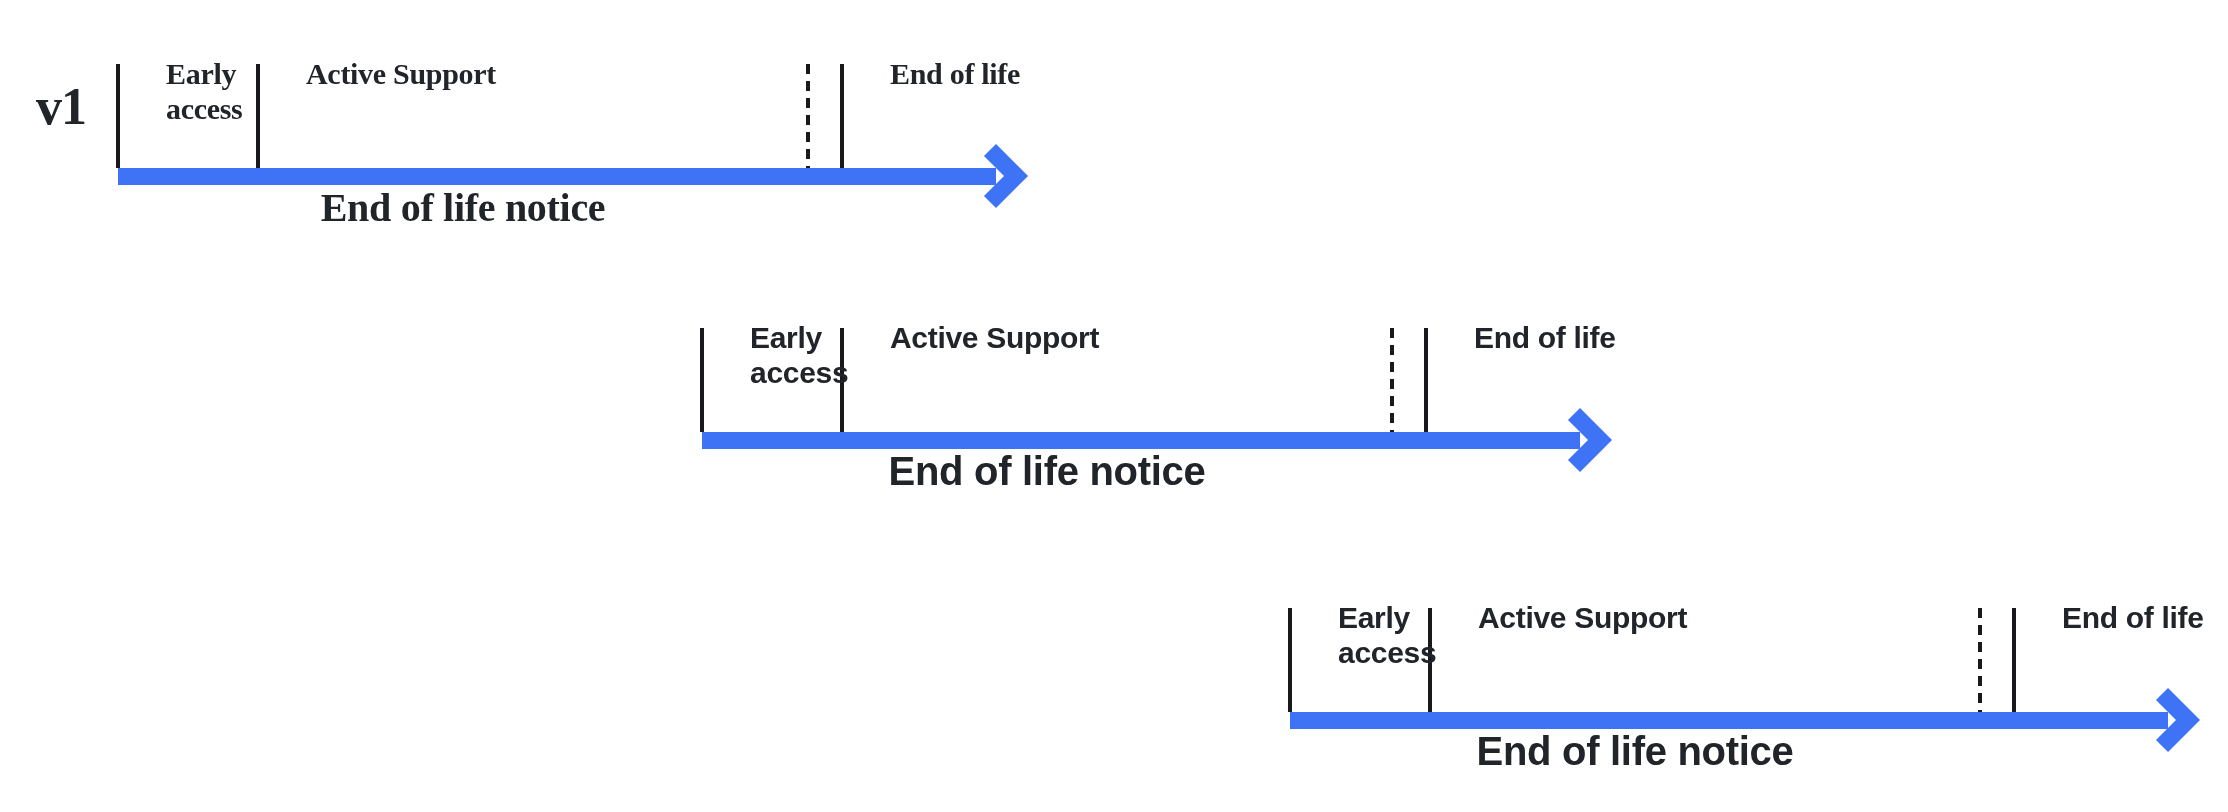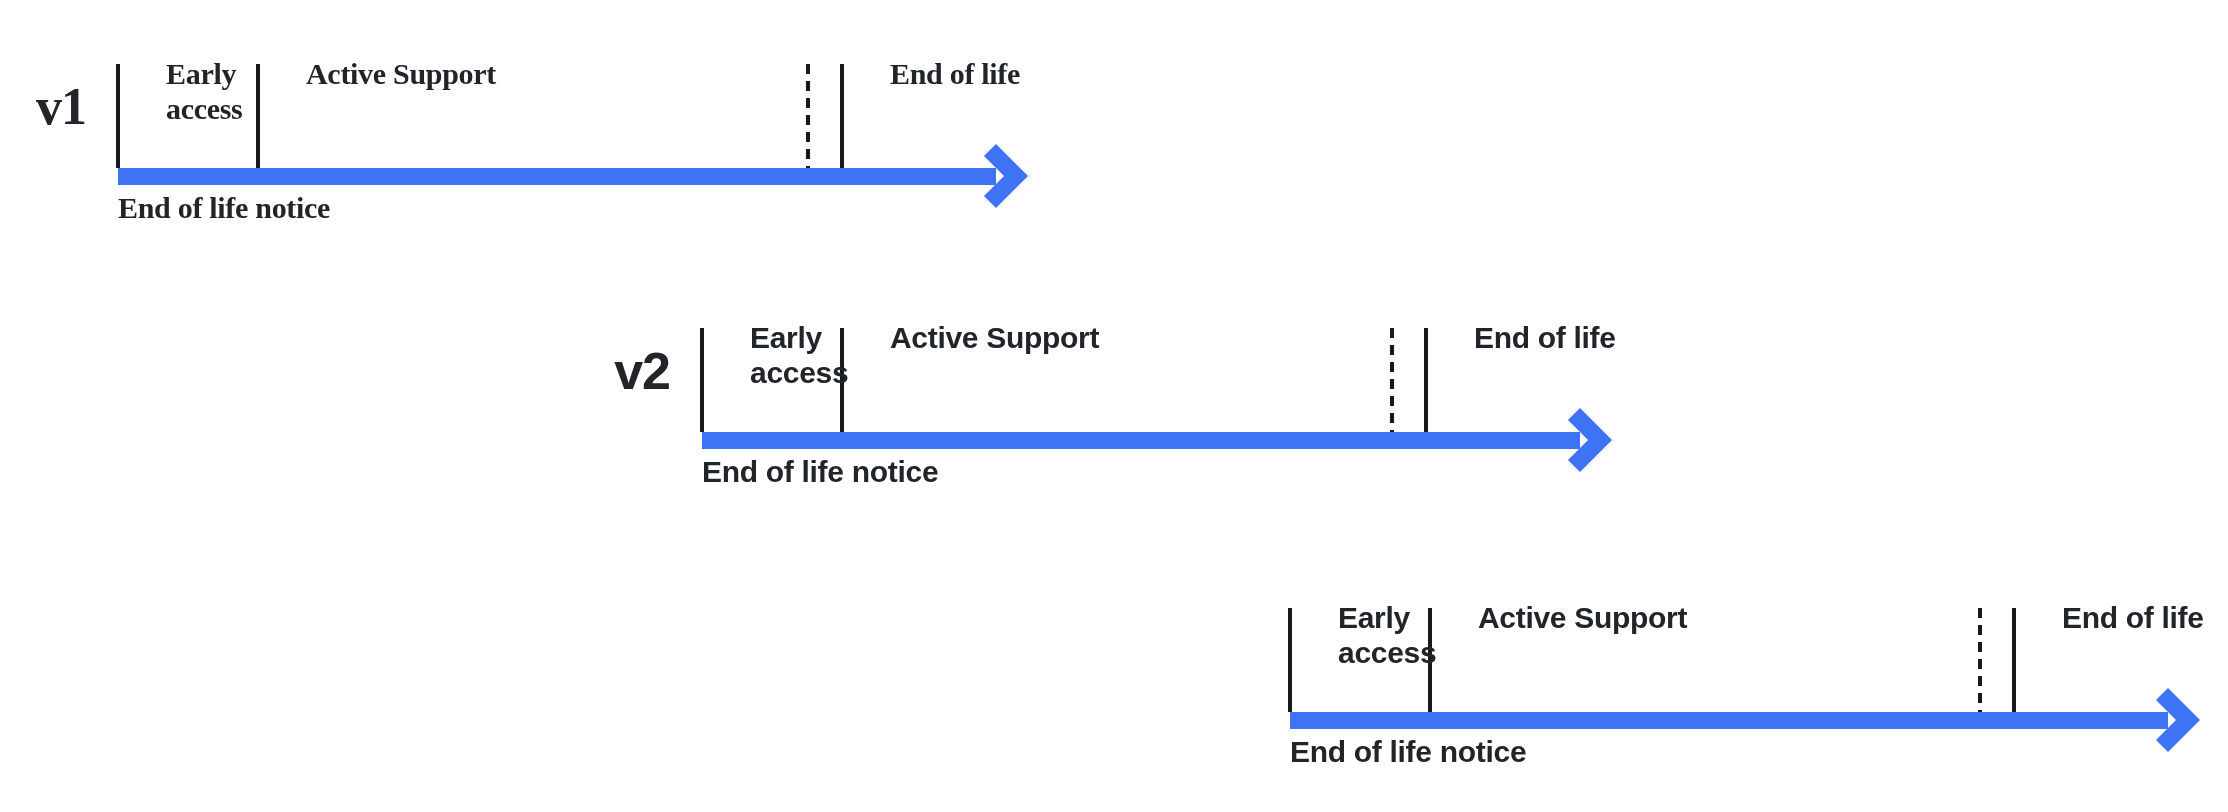--- a/index.html
+++ b/index.html
@@ -47,22 +47,22 @@
     white-space: nowrap;
     letter-spacing: -0.3px;
     margin-left: 28px;
   }
   .label-early   { left: 20px; white-space: normal; width: 118px; }
   .label-support { left: 160px; }
   .label-eol     { left: 744px; }
 
   .label-notice {
     position: absolute; top: 126px; left: 0; width: 690px;
-    text-align: left;
-    font-size: 30px; font-weight: 700; line-height: 35px;
+    text-align: center;
+    font-size: 40px; font-weight: 700; line-height: 35px;
     color: var(--text);
     letter-spacing: -0.3px;
   }
 
   svg.arrow {
     position: absolute; left: 0; top: 74px;
     width: 912px; height: 76px;
     color: var(--arrow);
     display: block;
   }
@@ -82,21 +82,20 @@
     <div class="phase-label label-support">Active Support</div>
     <div class="phase-label label-eol">End of life</div>
     <svg class="arrow" viewBox="0 0 912 76" aria-hidden="true">
       <rect x="0" y="30" width="878" height="17" fill="currentColor"></rect>
       <polyline points="872,12 898,38 872,64" fill="none" stroke="currentColor" stroke-width="17" stroke-linejoin="miter"></polyline>
     </svg>
     <div class="label-notice">End of life notice</div>
   </div>
 
   <div class="timeline" style="left:702px; top:328px;">
-    <div class="version">v2</div>
     <div class="tick tick-start"></div>
     <div class="tick tick-mid"></div>
     <div class="tick-dashed"></div>
     <div class="tick tick-eol"></div>
     <div class="phase-label label-early">Early access</div>
     <div class="phase-label label-support">Active Support</div>
     <div class="phase-label label-eol">End of life</div>
     <svg class="arrow" viewBox="0 0 912 76" aria-hidden="true">
       <rect x="0" y="30" width="878" height="17" fill="currentColor"></rect>
       <polyline points="872,12 898,38 872,64" fill="none" stroke="currentColor" stroke-width="17" stroke-linejoin="miter"></polyline>

